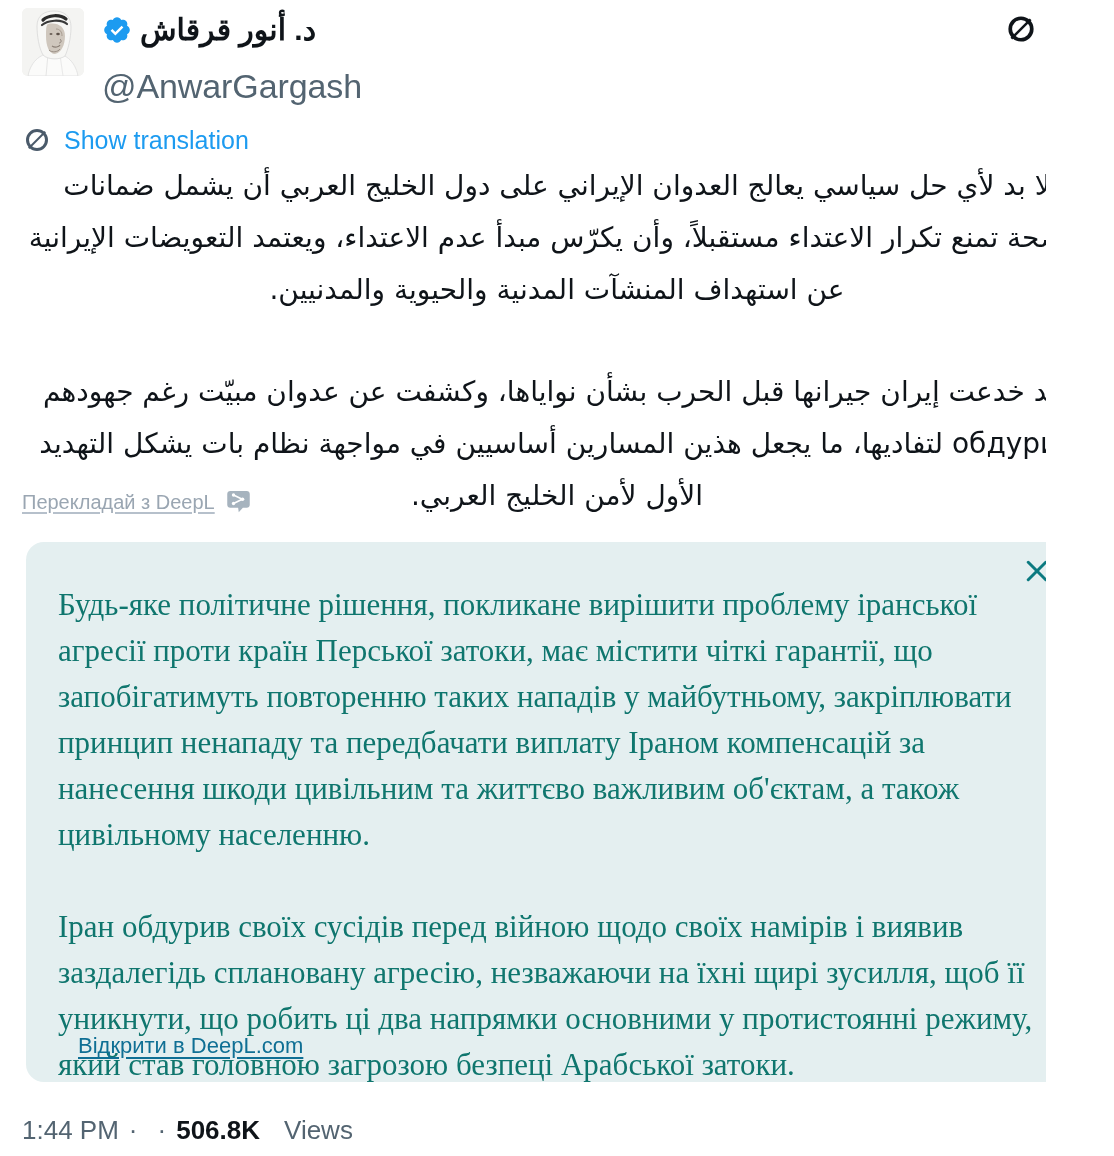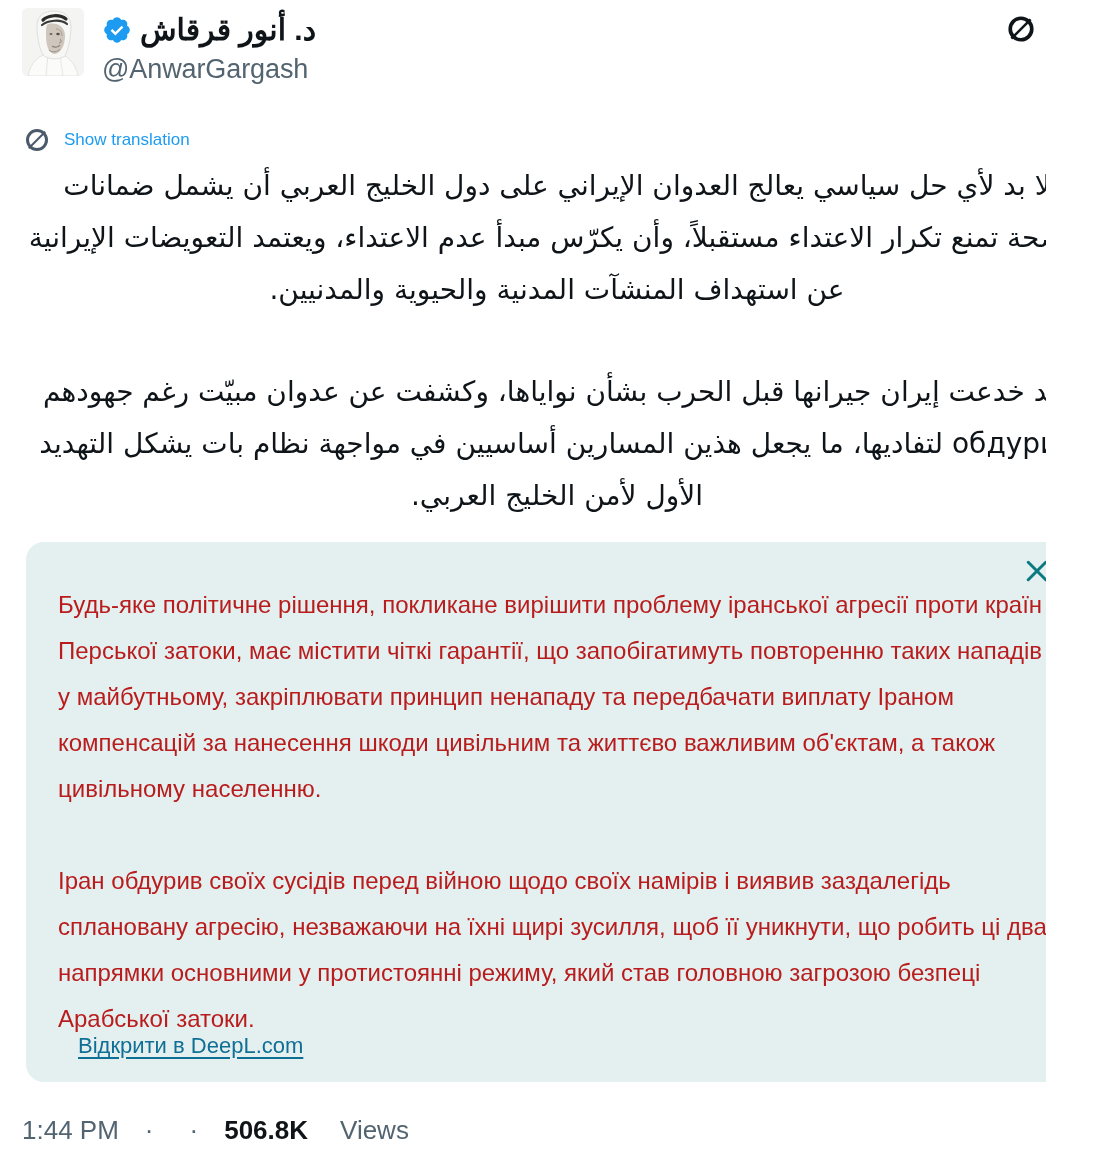--- a/index.html
+++ b/index.html
@@ -67,24 +67,24 @@
     direction: rtl;
     unicode-bidi: isolate;
     line-height: 40px;
     white-space: nowrap;
   }
 
   .verified-badge { flex: 0 0 auto; width: 30px; height: 30px; }
   .verified-badge svg { display: block; width: 30px; height: 30px; }
 
   .handle {
-    font-size: 27px;
+    font-size: 34px;
     color: #536471;
     line-height: 36px;
-    margin-top: 1px;
+    margin-top: 18px;
     letter-spacing: -0.1px;
   }
 
   .header-actions {
     position: absolute;
     right: 18px;
     top: 12px;
     display: flex;
     align-items: center;
     gap: 22px;
@@ -111,21 +111,21 @@
     left: 22px;
     top: 122px;
     display: flex;
     align-items: center;
     gap: 12px;
     height: 36px;
   }
   .show-translation .icon { width: 30px; height: 30px; }
   .show-translation .icon svg { display: block; width: 30px; height: 30px; }
   .show-translation .label {
-    font-size: 17px;
+    font-size: 25px;
     color: #1d9bf0;
     line-height: 30px;
   }
 
   
   .arabic-body {
     position: absolute;
     left: 22px;
     top: 160px;
     width: 1070px;
@@ -177,24 +177,24 @@
     position: absolute;
     right: 36px;
     top: 14px;
     width: 30px;
     height: 30px;
   }
   .panel-close svg { display: block; width: 30px; height: 30px; }
 
   .translation-body {
     margin-top: 22px;
-    color: #b91c1c;
-    font-size: 24px;
+    color: #0f766e;
+    font-size: 31px;
     line-height: 46px;
-    font-family: Liberation Sans, sans-serif;
+    font-family: Liberation Serif, serif;
   }
   .translation-body p + p { margin-top: 46px; }
 
   .deepl-open-link {
     position: absolute;
     left: 52px;
     bottom: 22px;
     font-size: 22px;
     color: #0f6f94;
     text-decoration: underline;
@@ -203,30 +203,30 @@
     text-align: center;
   }
 
   
   .footer {
     position: absolute;
     left: 22px;
     top: 1112px;
     display: flex;
     align-items: flex-end;
-    gap: 16px;
+    gap: 0;
     font-size: 26px;
     color: #536471;
     line-height: 36px;
   }
   .footer .sep { margin: 0 10px; color: #536471; }
   .footer .views-count {
     color: #0f1419;
     font-weight: 700;
-    margin-right: 16px;
+    margin-right: 24px;
   }
 </style>
 </head>
 <body>
 
 <div class="tweet">
 
   <div class="header">
 
     <div class="avatar">
@@ -289,20 +289,35 @@
       </svg>
     </span>
     <span class="label">Show translation</span>
   </div>
 
   <div class="arabic-body">
     <p>لا بد لأي حل سياسي يعالج العدوان الإيراني على دول الخليج العربي أن يشمل ضمانات واضحة تمنع تكرار الاعتداء مستقبلاً، وأن يكرّس مبدأ عدم الاعتداء، ويعتمد التعويضات الإيرانية عن استهداف المنشآت المدنية والحيوية والمدنيين.</p>
     <p>لقد خدعت إيران جيرانها قبل الحرب بشأن نواياها، وكشفت عن عدوان مبيّت رغم جهودهم обдурив لتفاديها، ما يجعل هذين المسارين أساسيين في مواجهة نظام بات يشكل التهديد الأول لأمن الخليج العربي.</p>
   </div>
 
+  <div class="deepl-attr">
+    <span class="attr-text">Перекладай з DeepL</span>
+    <span class="deepl-logo">
+      <svg viewBox="0 0 24 24" xmlns="http://www.w3.org/2000/svg" aria-hidden="true">
+        <path fill="#a6b3be" d="M4.2 3.2h13.2c1.4 0 2.4 1 2.4 2.4v8.6c0 1.4-1 2.4-2.4 2.4h-3.1l-3.3 3.6-.5-3.6H4.2c-1.4 0-2.4-1-2.4-2.4V5.6c0-1.4 1-2.4 2.4-2.4z"></path>
+        <g stroke="#ffffff" stroke-width="1.25" fill="none" stroke-linecap="round">
+          <line x1="7.2" y1="6.6" x2="13.4" y2="9.6"></line>
+          <line x1="7.2" y1="13.0" x2="13.4" y2="10.0"></line>
+        </g>
+        <circle cx="6.8" cy="6.4" r="1.35" fill="#ffffff"></circle>
+        <circle cx="6.8" cy="13.2" r="1.35" fill="#ffffff"></circle>
+        <circle cx="14.0" cy="9.8" r="1.45" fill="#ffffff"></circle>
+      </svg>
+    </span>
+  </div>
 
   <div class="translation-panel">
 
     <span class="panel-close">
       <svg viewBox="0 0 24 24" xmlns="http://www.w3.org/2000/svg" aria-hidden="true">
         <line x1="5" y1="5" x2="19" y2="19" stroke="#0b7a80" stroke-width="2.4" stroke-linecap="round"></line>
         <line x1="19" y1="5" x2="5" y2="19" stroke="#0b7a80" stroke-width="2.4" stroke-linecap="round"></line>
       </svg>
     </span>
 

